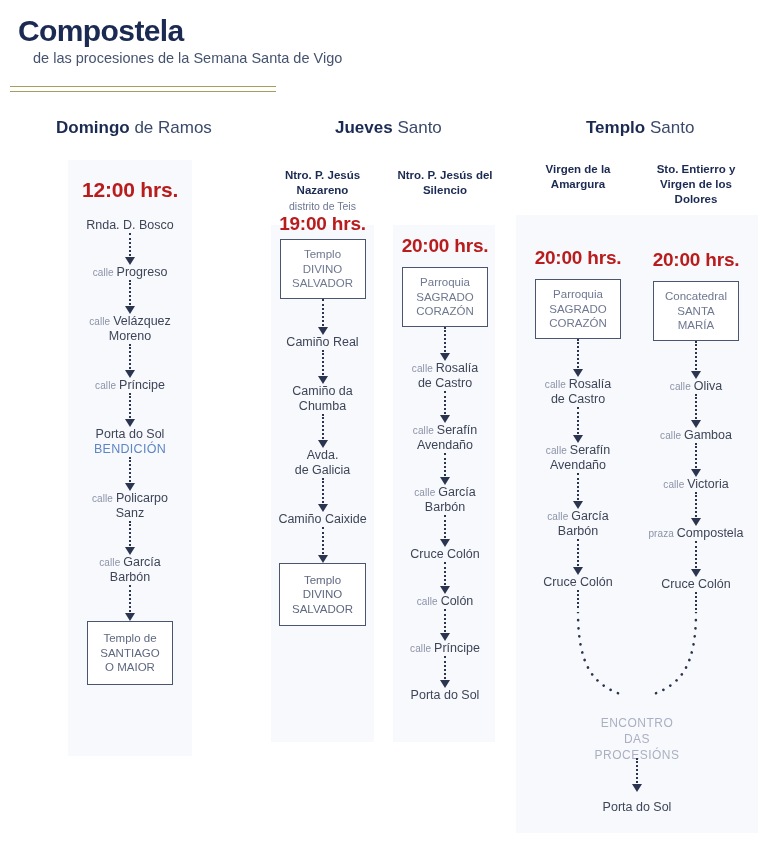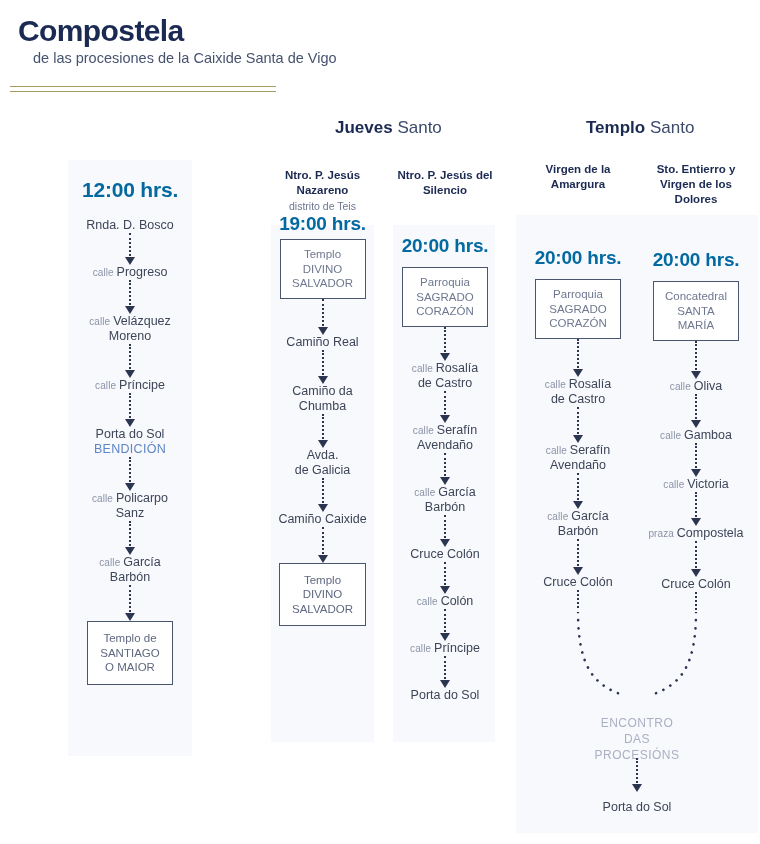--- a/index.html
+++ b/index.html
@@ -40,21 +40,21 @@
   .proc{ position:absolute; text-align:center; }
   .proc-name{
     font-size:11.5px; font-weight:bold; color:#1b2a52;
     line-height:15px; white-space:pre-line;
   }
   .proc-sub{
     font-size:10.5px; color:#6d7790; font-weight:400;
     line-height:13px; margin-top:2px;
   }
   .hrs{
-    font-size:19px; font-weight:bold; color:#0369a1; letter-spacing:-0.2px;
+    font-size:19px; font-weight:bold; color:#b91c1c; letter-spacing:-0.2px;
   }
   .hrs-big{ font-size:21px; }
 
   
   .route{ display:flex; flex-direction:column; align-items:center; }
   .step{
     font-size:12.5px; color:#3d4558; line-height:15px;
     text-align:center; white-space:pre-line; font-weight:400;
   }
   .step .pre{ font-size:10px; color:#8b93a8; letter-spacing:0.1px; }
@@ -91,26 +91,29 @@
     font-size:12px; color:#aab0c2; line-height:16px;
     letter-spacing:0.5px; white-space:pre-line; font-weight:400;
   }
 </style>
 </head>
 <body>
 
 <div id="root">
 
   <div class="title">Compostela</div>
-  <div class="subtitle">de las procesiones de la Caixide Santa de Vigo</div>
+  <div class="subtitle">de las procesiones de la Semana Santa de Vigo</div>
   <div class="rule">
     <div class="ln ln1"></div>
     <div class="ln ln2"></div>
   </div>
 
+  <div class="dayhdr" style="left:56px;  top:118px;">
+    <b>Domingo</b><span> de Ramos</span>
+  </div>
   <div class="dayhdr" style="left:335px; top:118px;">
     <b>Jueves</b><span> Santo</span>
   </div>
   <div class="dayhdr" style="left:586px; top:118px;">
     <b>Templo</b><span> Santo</span>
   </div>
 
   <div class="panel" style="left:68px;  top:160px; width:124px; height:596px;"></div>
   <div class="panel" style="left:271px; top:225px; width:103px; height:517px;"></div>
   <div class="panel" style="left:393px; top:225px; width:102px; height:517px;"></div>

